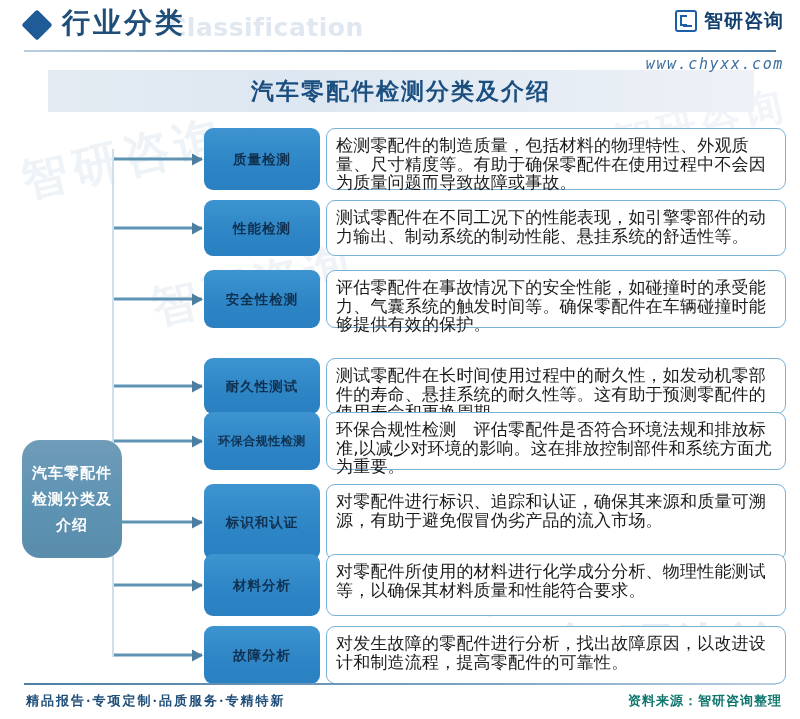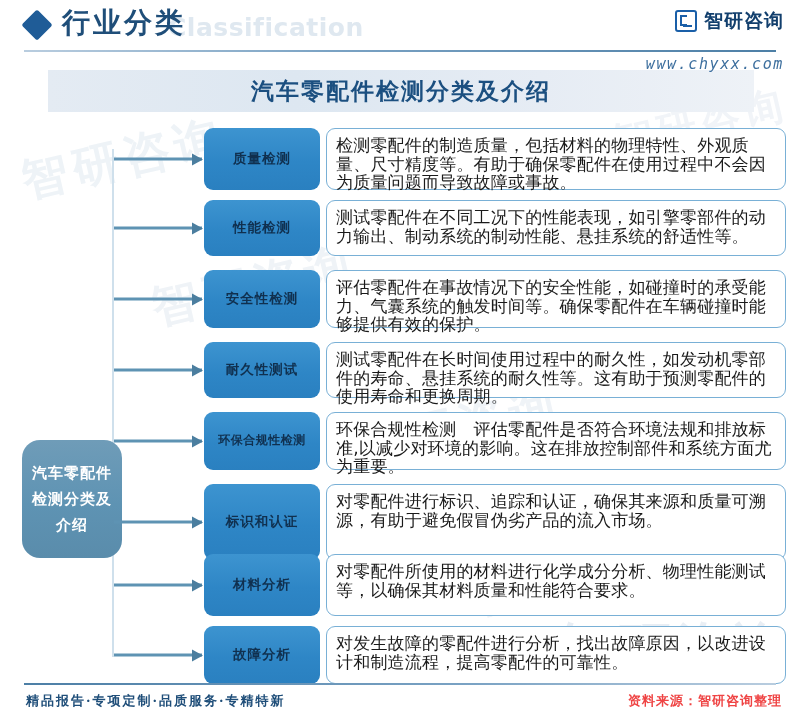--- a/index.html
+++ b/index.html
@@ -73,37 +73,37 @@
   .connector:after{content:"";position:absolute;right:-1px;top:50%;
     width:0;height:0;border-top:6px solid transparent;border-bottom:6px solid transparent;
     border-left:11px solid #4b7e9f;transform:translateY(-50%);}
 
   .chip{position:absolute;left:90px;top:0;width:116px;height:100%;
     background:linear-gradient(180deg,#3d94d0 0%,#2e86c6 55%,#2a80c0 100%);
     border-radius:9px;display:flex;align-items:center;justify-content:center;
     box-sizing:border-box;padding:2px 4px;}
   .chip-text{font-size:13.5px;font-weight:700;color:#10304f;letter-spacing:1px;
     text-align:center;line-height:17px;
-    font-family:Liberation Mono, monospace;}
+    font-family:Liberation Serif, serif;}
   .chip.narrow .chip-text{font-size:12px;letter-spacing:0.5px;}
 
   .desc{position:absolute;left:212px;top:0;width:460px;height:100%;
     background:#ffffff;border:1.5px solid #79b0d6;border-radius:9px;
     box-sizing:border-box;padding:7px 9px 5px 9px;}
   .desc-text{font-size:17px;line-height:18.5px;color:#1a1a1a;letter-spacing:0.2px;
     font-family:"DejaVu Sans","Liberation Sans",sans-serif;}
 
   
   .foot-rule{position:absolute;left:24px;top:683px;width:752px;height:2px;
     background:linear-gradient(90deg,#4d7fa6 0%,#7ba3c4 60%,#b9cddf 100%);z-index:3;}
   .foot-left{position:absolute;left:26px;top:692px;font-size:13px;font-weight:700;
     letter-spacing:2px;color:#1f4e79;z-index:3;
     font-family:"DejaVu Serif","Liberation Serif",serif;}
   .foot-right{position:absolute;right:18px;top:692px;font-size:13px;font-weight:700;
-    letter-spacing:1px;color:#ef4444;z-index:3;
+    letter-spacing:1px;color:#0f766e;z-index:3;
     font-family:"DejaVu Sans","Liberation Sans",sans-serif;}
 </style>
 </head>
 <body>
 
 <div class="bg-wm w1">智研咨询</div>
 <div class="bg-wm w2">智研咨询</div>
 <div class="bg-wm w3">智研咨询</div>
 <div class="bg-wm w4">智研咨询</div>
 <div class="bg-wm w5">智研咨询</div>
@@ -153,21 +153,21 @@
       </div>
       <div class="row" style="top: 152px; height: 58px;">
         <div class="connector"></div>
         <div class="chip">
           <div class="chip-text">安全性检测</div>
         </div>
         <div class="desc">
           <div class="desc-text">评估零配件在事故情况下的安全性能，如碰撞时的承受能力、气囊系统的触发时间等。确保零配件在车辆碰撞时能够提供有效的保护。</div>
         </div>
       </div>
-      <div class="row" style="top: 224px; height: 56px;">
+      <div class="row" style="top: 240px; height: 56px;">
         <div class="connector"></div>
         <div class="chip">
           <div class="chip-text">耐久性测试</div>
         </div>
         <div class="desc">
           <div class="desc-text">测试零配件在长时间使用过程中的耐久性，如发动机零部件的寿命、悬挂系统的耐久性等。这有助于预测零配件的使用寿命和更换周期。</div>
         </div>
       </div>
       <div class="row" style="top: 294px; height: 58px;">
         <div class="connector"></div>

